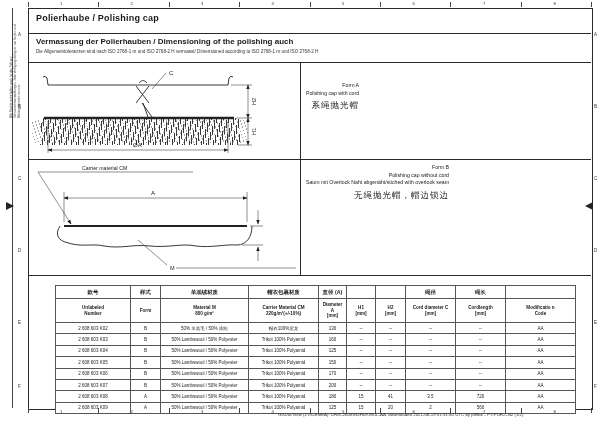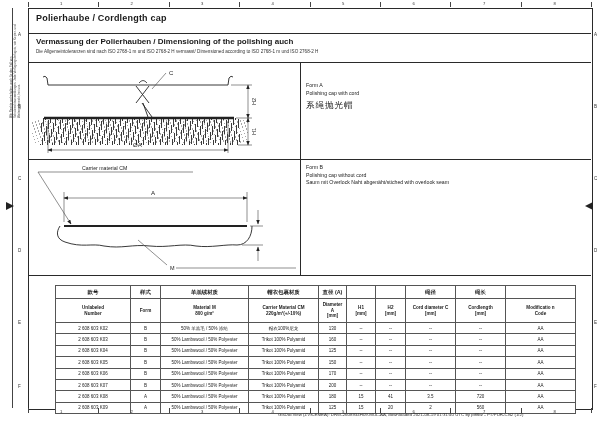--- a/index.html
+++ b/index.html
@@ -7,21 +7,21 @@
        font-family:"Liberation Sans",sans-serif;color:#1a1a1a;}
   .abs{position:absolute;}
   
   .frame{left:28px;top:8px;width:563px;height:400px;border:1px solid #2a2a2a;}
   .outerline{left:12px;top:8px;width:0;height:400px;border-left:0.8px solid #444;}
   .hline{border-top:0.8px solid #2a2a2a;height:0;}
   .vline{border-left:0.8px solid #2a2a2a;width:0;}
   .title{left:36px;top:13px;font-size:9px;font-weight:bold;letter-spacing:.2px;}
   .subtitle{left:36px;top:37px;font-size:8px;font-weight:bold;}
   .tolnote{left:36px;top:49px;font-size:4.6px;color:#333;}
-  .formblock{font-size:5.2px;color:#222;line-height:1.45;}
+  .formblock{font-size:5.2px;color:#222;line-height:1.45;text-align:right;}
   .formblock .cn{font-size:8.5px;margin-top:2px;letter-spacing:1px;}
   .zone{font-size:4.5px;color:#333;}
   .ticknum{font-size:4.2px;color:#333;}
   .tick{width:0;height:5px;border-left:0.7px solid #444;}
   .copyright{left:10px;top:118px;width:97px;font-size:3px;line-height:1.25;color:#555;
              transform:rotate(-90deg);transform-origin:0 0;}
   .centermark-l{left:6px;top:202px;width:0;height:0;border-top:4px solid transparent;
      border-bottom:4px solid transparent;border-left:8px solid #222;}
   .centermark-r{left:585px;top:202px;width:0;height:0;border-top:4px solid transparent;
      border-bottom:4px solid transparent;border-right:8px solid #222;}
@@ -47,34 +47,35 @@
 <div class="abs outerline"></div>
 <div class="abs frame"></div>
 <div class="abs hline" style="left:28px;top:33px;width:563px;"></div>
 <div class="abs hline" style="left:28px;top:62px;width:563px;"></div>
 <div class="abs hline" style="left:28px;top:159px;width:563px;"></div>
 <div class="abs hline" style="left:28px;top:275px;width:563px;"></div>
 <div class="abs vline" style="left:300px;top:62px;height:213px;"></div>
 <div class="abs centermark-l"></div>
 <div class="abs centermark-r"></div>
 
-<div class="abs title">Polierhaube / Cordlength cap</div>
+<div class="abs title">Polierhaube / Polishing cap</div>
 <div class="abs subtitle">Vermassung der Polierhauben / Dimensioning  of the polishing  auch</div>
 <div class="abs tolnote">Die Allgemeintoleranzen  sind nach ISO 2768-1 m und ISO 2768-2 H vermasst/ Dimensioned according to ISO 2768-1 m und ISO 2768-2 H</div>
 <div class="abs copyright">Alle Rechte vorbehalten, auch für den Fall von Schutzrechtsanmeldungen. Jede Verfügungsbefugnis, wie Kopier- und Weitergaberecht, bei uns.</div>
 
 <div class="abs formblock" style="left:306px;top:82px;">
   <div>Form A</div>
   <div>Polishing cap with cord</div>
   <div class="cn">系绳抛光帽</div>
 </div>
 <div class="abs formblock" style="left:306px;top:164px;">
   <div>Form B</div>
   <div>Polishing cap without  cord</div>
   <div>Saum mit Overlock Naht  abgenäht/stiched with overlook seam</div>
+  <div class="cn">无绳抛光帽，帽边锁边</div>
 </div>
 
 <div class="abs fur"></div>
 <div class="abs fur2"></div>
 <svg class="abs" style="left:30px;top:62px;" width="270" height="97" viewBox="0 0 270 97">
   <defs>
     <marker id="ae" markerWidth="8" markerHeight="6" refX="7" refY="3" orient="auto">
       <path d="M0,0 L8,3 L0,6 Z" fill="#222"></path>
     </marker>
     <marker id="as" markerWidth="8" markerHeight="6" refX="1" refY="3" orient="auto">

